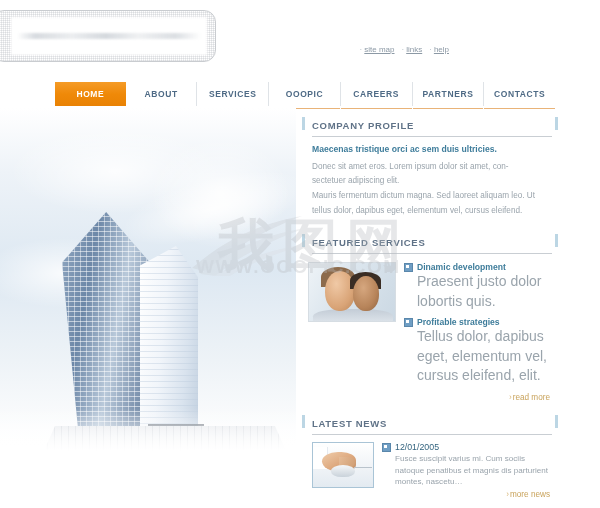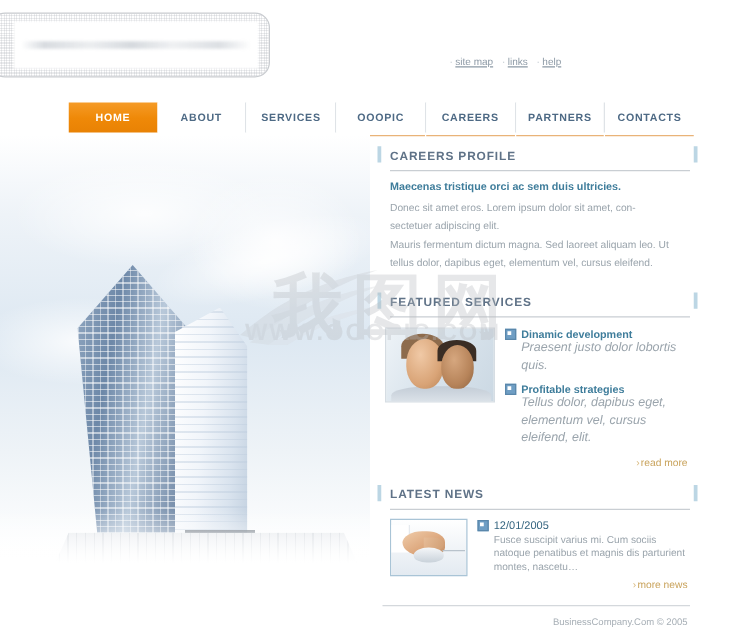--- a/index.html
+++ b/index.html
@@ -321,25 +321,24 @@
     background: #ffffff;
   }
   .fs-title {
     font-size: 8.6px;
     font-weight: bold;
     color: #3f7d9b;
     line-height: 1.2;
     display: block;
   }
   .fs-desc {
-    font-size: 10px;
+    font-size: 14px;
     color: #9aa4ac;
     line-height: 1.38;
     display: block;
-    font-style: italic;
   }
   .more-link {
     text-align: right;
     font-size: 8.2px;
     color: #c9a35c;
     padding: 2px 8px 6px 0;
     cursor: pointer;
   }
   .more-link .mk { color: #d8b87c; margin-right: 1px; }
 
@@ -464,21 +463,21 @@
     <div id="wm-cjk">我图网</div>
     <div id="wm-url">WWW.OOOPIC.COM</div>
   </div>
 
   <div id="panel">
 
     <div class="section">
       <div class="sec-head">
         <span class="tick left"></span>
         <span class="tick right"></span>
-        <span class="sec-title">CAREERS PROFILE</span>
+        <span class="sec-title">COMPANY PROFILE</span>
       </div>
       <div class="sec-rule"></div>
       <div class="sec-body">
         <p class="lede">Maecenas tristique orci ac sem duis ultricies.</p>
         <p class="para">Donec sit amet eros. Lorem ipsum dolor sit amet, con-</p>
         <p class="para">sectetuer adipiscing elit.</p>
         <p class="para">Mauris fermentum dictum magna. Sed laoreet aliquam leo. Ut</p>
         <p class="para">tellus dolor, dapibus eget, elementum vel, cursus eleifend.</p>
       </div>
     </div>

